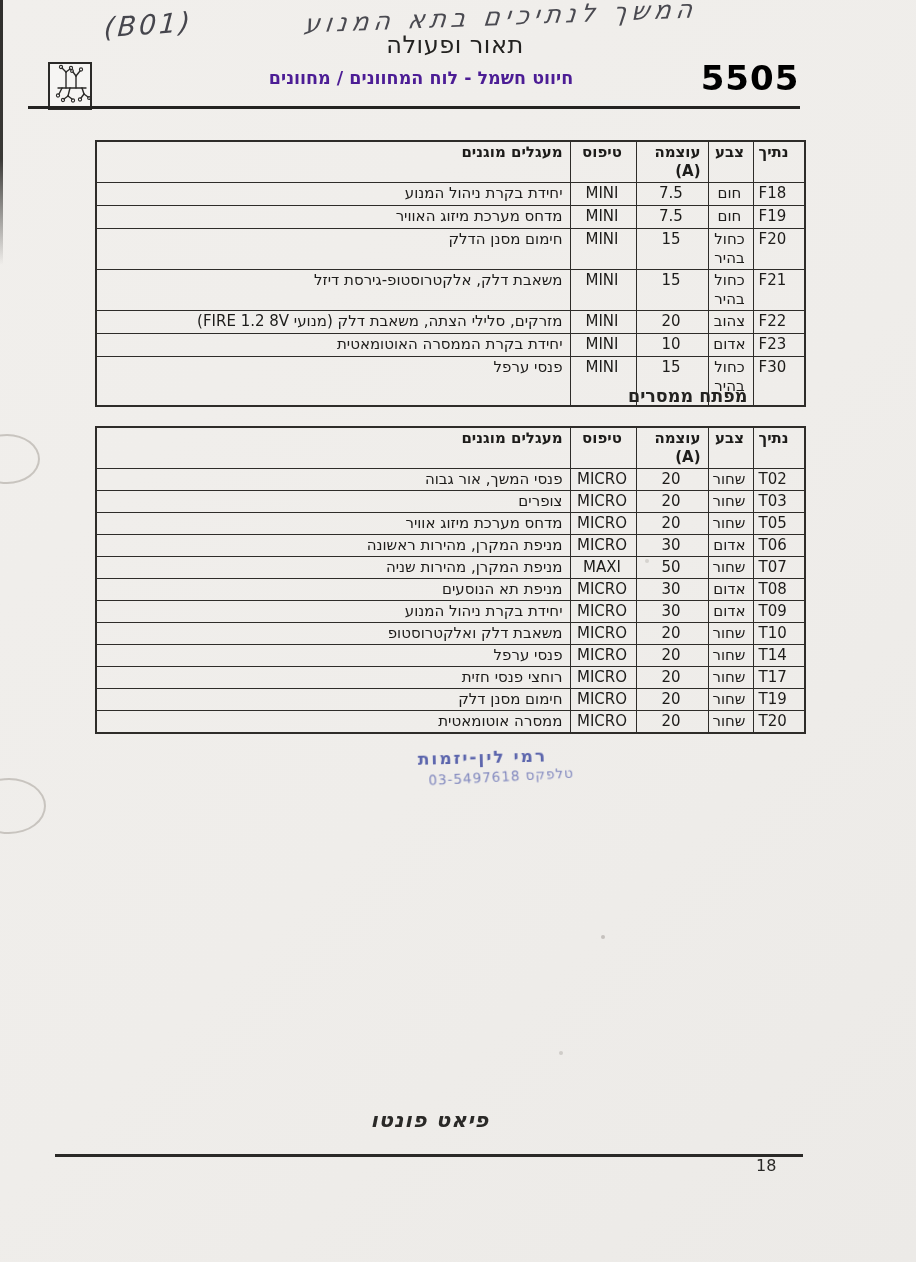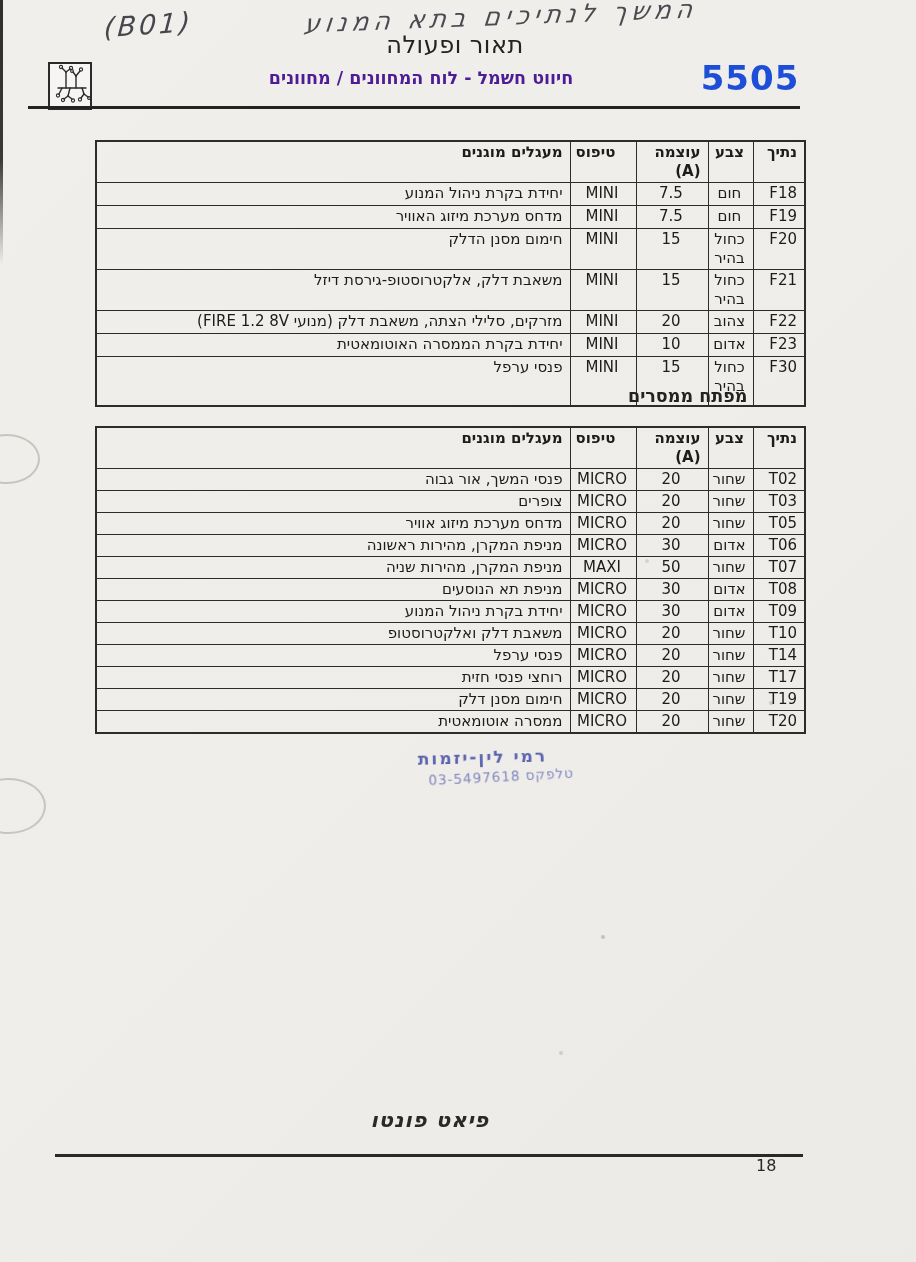--- a/index.html
+++ b/index.html
@@ -20,36 +20,36 @@
                560px 1052px 0 1px rgba(130,124,118,.28),646px 560px 0 1px rgba(140,134,128,.25);}
   
   .handwriting{top:2px;left:285px;width:430px;height:44px;
     font-size:25px;font-style:italic;color:#34343c;letter-spacing:5px;
     transform:rotate(-2.2deg) skewX(-10deg);opacity:.88;text-align:center;white-space:nowrap;}
   .hand-code{top:8px;left:104px;width:120px;font-size:27px;font-style:italic;color:#34343c;
     letter-spacing:3px;transform:rotate(-4deg) skewX(-8deg);opacity:.9;direction:ltr;text-align:left;}
   .doc-title{top:31px;left:347px;width:216px;text-align:center;font-size:24px;letter-spacing:.5px;color:#232220;}
   .doc-subtitle{top:68px;left:131px;width:580px;text-align:center;font-size:17.5px;font-weight:bold;color:#4c1d95;}
   .section-number{top:58px;left:700px;width:100px;text-align:center;font-size:34px;font-weight:800;
-    letter-spacing:1px;color:#1d4ed8;direction:ltr;font-family:"DejaVu Sans",sans-serif;}
+    letter-spacing:1px;color:#000000;direction:ltr;font-family:"DejaVu Sans",sans-serif;}
   .harness-box{top:62px;left:48px;width:40px;height:44px;border:2px solid #2b2a28;background:rgba(255,255,255,.4);}
   .header-rule{top:106px;left:28px;width:772px;height:3px;background:#242321;}
   
   table{border-collapse:collapse;table-layout:fixed;background:transparent;}
   .data-table{border:2px solid #2e2c29;}
   .data-table td,.data-table th{border:1px solid #2e2c29;padding:1px 7px 1px 5px;
     font-size:15px;line-height:19px;vertical-align:top;font-weight:normal;overflow:hidden;}
   .data-table th{font-weight:bold;height:20px;}
-  .col-fuse{width:52px;text-align:right;direction:ltr;margin-top:16px;}
+  .col-fuse{width:52px;text-align:left;direction:ltr;margin-top:16px;}
   .col-color{width:45px;text-align:center;}
   .col-power{width:72px;text-align:center;direction:ltr;padding-left:10px;}
   .col-type{width:66px;text-align:center;direction:ltr;font-size:14.5px;}
   .col-circuits{text-align:right;margin-left:36px;}
   th.col-power,th.col-circuits{text-align:right;direction:rtl;}
-  th.col-type{text-align:left;direction:rtl;font-size:15px;}
+  th.col-type{text-align:center;direction:rtl;font-size:15px;}
   #fuse-table{top:140px;left:95px;width:711px;}
   #fuse-table td{height:20px;}
   #fuse-table tr:last-child td{height:46px;}
   #relay-table{top:426px;left:95px;width:711px;}
   #relay-table td{height:19px;line-height:18.5px;}
   .relay-title{top:386px;left:628px;width:172px;text-align:left;font-size:17.5px;font-weight:bold;color:#232220;}
   
   .stamp{top:746px;left:418px;width:215px;text-align:left;transform:rotate(-1.5deg);filter:blur(.2px);}
   .stamp-line1{font-size:17px;font-weight:bold;letter-spacing:2px;color:#4f59a8;opacity:.92;white-space:nowrap;}
   .stamp-line2{font-size:13.5px;letter-spacing:1px;color:#6b74b6;opacity:.85;

